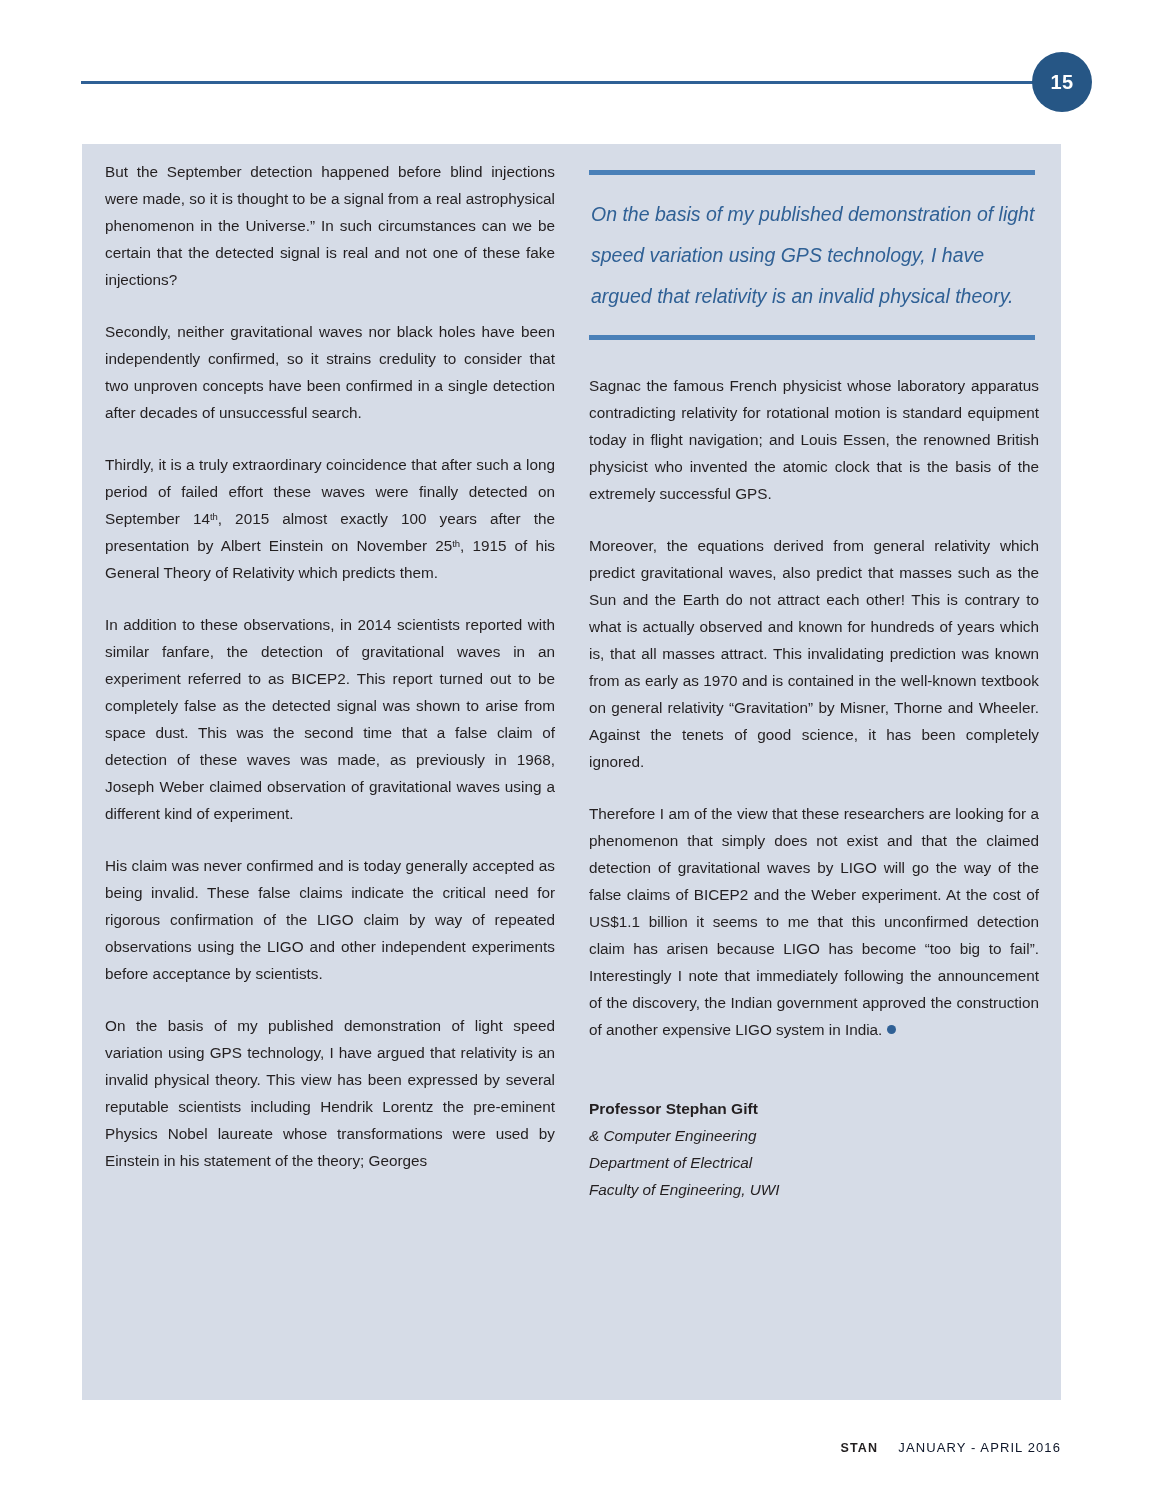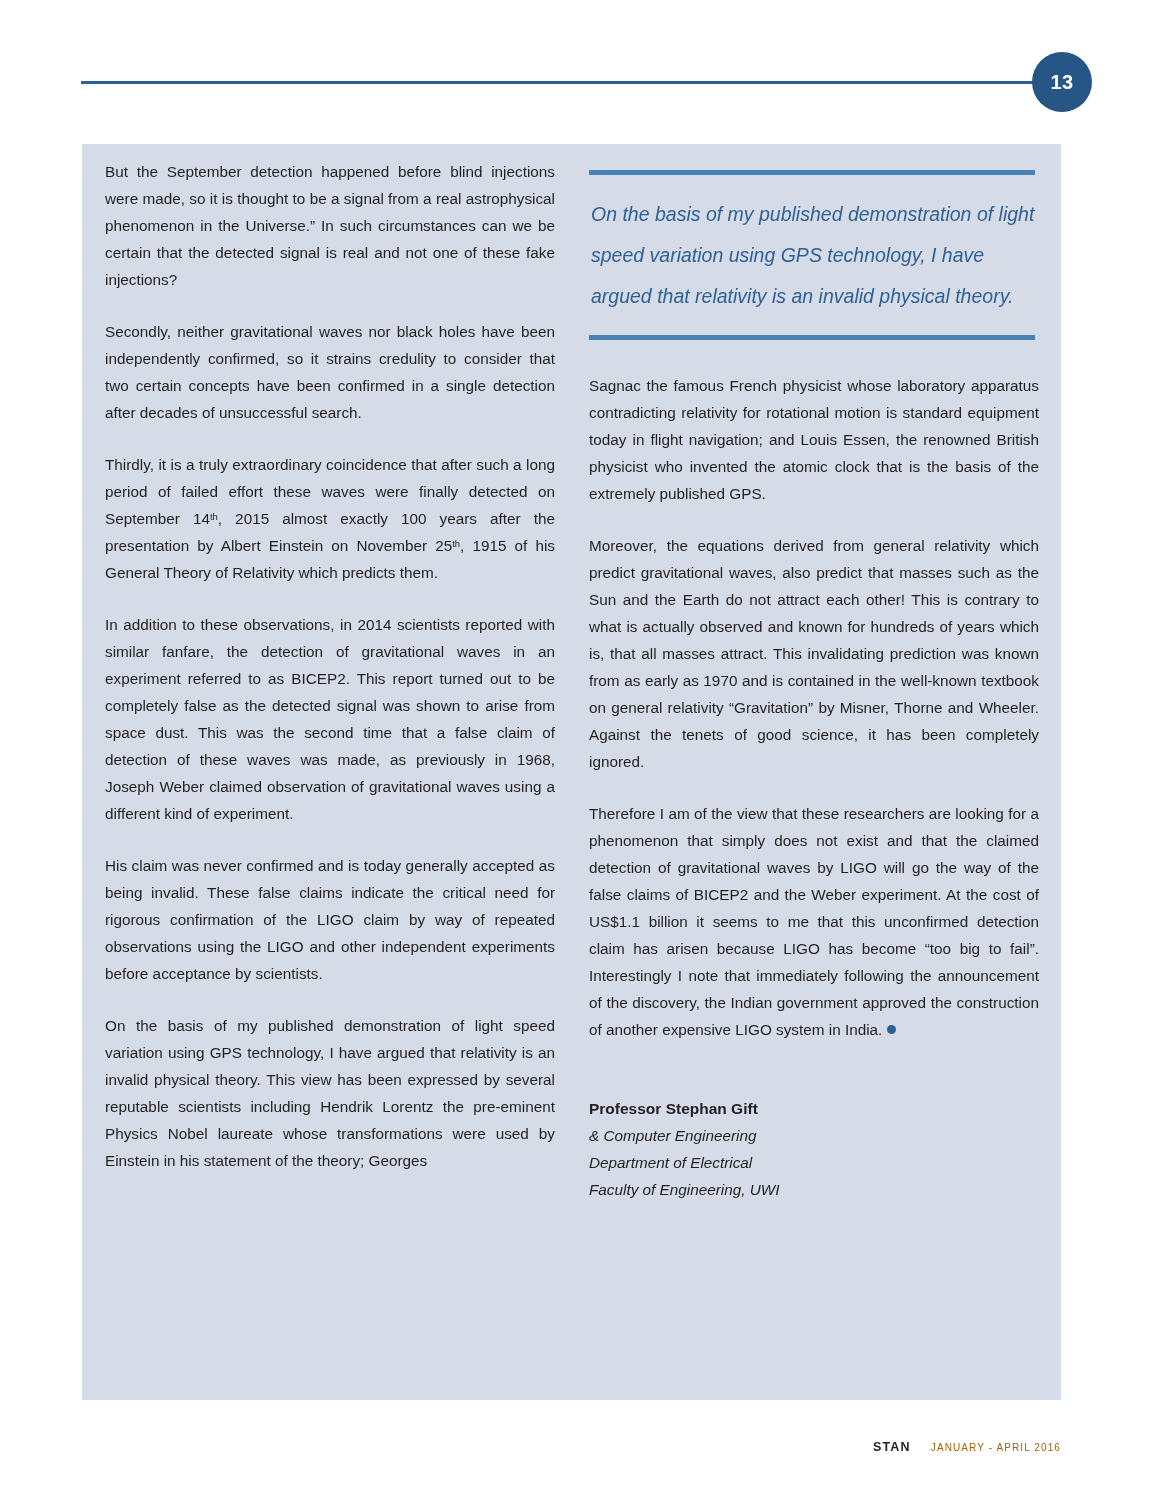--- a/index.html
+++ b/index.html
@@ -135,62 +135,62 @@
     align-items: baseline;
     gap: 20px;
     color: #231f20;
   }
   #footer-brand {
     font-size: 12.5px;
     font-weight: bold;
     letter-spacing: 1.2px;
   }
   #footer-issue {
-    font-size: 10px;
+    font-size: 13px;
     letter-spacing: 1.1px;
-    color: #a16207;
+    color: #0f172a;
   }
 </style>
 </head>
 <body>
 
 <div id="header-rule"></div>
 
 <div id="page-badge">
-  <span>13</span>
+  <span>15</span>
 </div>
 
 <div id="article-panel">
   <div id="columns">
 
     <div class="column">
 
       <p class="body-par">But the September detection happened before blind injections were made, so it is thought to be a signal from a real astrophysical phenomenon in the Universe.” In such circumstances can we be certain that the detected signal is real and not one of these fake injections?</p>
 
-      <p class="body-par">Secondly, neither gravitational waves nor black holes have been independently confirmed, so it strains credulity to consider that two certain concepts have been confirmed in a single detection after decades of unsuccessful search.</p>
+      <p class="body-par">Secondly, neither gravitational waves nor black holes have been independently confirmed, so it strains credulity to consider that two unproven concepts have been confirmed in a single detection after decades of unsuccessful search.</p>
 
       <p class="body-par"><span>Thirdly, it is a truly extraordinary coincidence that after such a long period of failed effort these waves were finally detected on September 14</span><sup>th</sup><span>, 2015 almost exactly 100 years after the presentation by Albert Einstein on November 25</span><sup>th</sup><span>, 1915 of his General Theory of Relativity which predicts them.</span></p>
 
       <p class="body-par">In addition to these observations, in 2014 scientists reported with similar fanfare, the detection of gravitational waves in an experiment referred to as BICEP2. This report turned out to be completely false as the detected signal was shown to arise from space dust. This was the second time that a false claim of detection of these waves was made, as previously in 1968, Joseph Weber claimed observation of gravitational waves using a different kind of experiment.</p>
 
       <p class="body-par">His claim was never confirmed and is today generally accepted as being invalid. These false claims indicate the critical need for rigorous confirmation of the LIGO claim by way of repeated observations using the LIGO and other independent experiments before acceptance by scientists.</p>
 
       <p class="body-par">On the basis of my published demonstration of light speed variation using GPS technology, I have argued that relativity is an invalid physical theory. This view has been expressed by several reputable scientists including Hendrik Lorentz the pre-eminent Physics Nobel laureate whose transformations were used by Einstein in his statement of the theory; Georges</p>
 
     </div>
 
     <div class="column">
 
       <div id="pull-quote">
         <div class="pq-rule top"></div>
         <div id="pull-quote-text">On the basis of my published demonstration of light speed variation using GPS technology, I have argued that relativity is an invalid physical theory.</div>
         <div class="pq-rule bottom"></div>
       </div>
 
-      <p class="body-par">Sagnac the famous French physicist whose laboratory apparatus contradicting relativity for rotational motion is standard equipment today in flight navigation; and Louis Essen, the renowned British physicist who invented the atomic clock that is the basis of the extremely published GPS.</p>
+      <p class="body-par">Sagnac the famous French physicist whose laboratory apparatus contradicting relativity for rotational motion is standard equipment today in flight navigation; and Louis Essen, the renowned British physicist who invented the atomic clock that is the basis of the extremely successful GPS.</p>
 
       <p class="body-par">Moreover, the equations derived from general relativity which predict gravitational waves, also predict that masses such as the Sun and the Earth do not attract each other! This is contrary to what is actually observed and known for hundreds of years which is, that all masses attract. This invalidating prediction was known from as early as 1970 and is contained in the well-known textbook on general relativity “Gravitation” by Misner, Thorne and Wheeler. Against the tenets of good science, it has been completely ignored.</p>
 
       <p class="body-par"><span>Therefore I am of the view that these researchers are looking for a phenomenon that simply does not exist and that the claimed detection of gravitational waves by LIGO will go the way of the false claims of BICEP2 and the Weber experiment. At the cost of US$1.1 billion it seems to me that this unconfirmed detection claim has arisen because LIGO has become “too big to fail”. Interestingly I note that immediately following the announcement of the discovery, the Indian government approved the construction of another expensive LIGO system in India.</span><span class="end-dot"></span></p>
 
       <div id="signature">
         <div id="sig-name">Professor Stephan Gift</div>
         <div class="sig-line">&amp; Computer Engineering</div>
         <div class="sig-line">Department of Electrical</div>
         <div class="sig-line">Faculty of Engineering, UWI</div>

